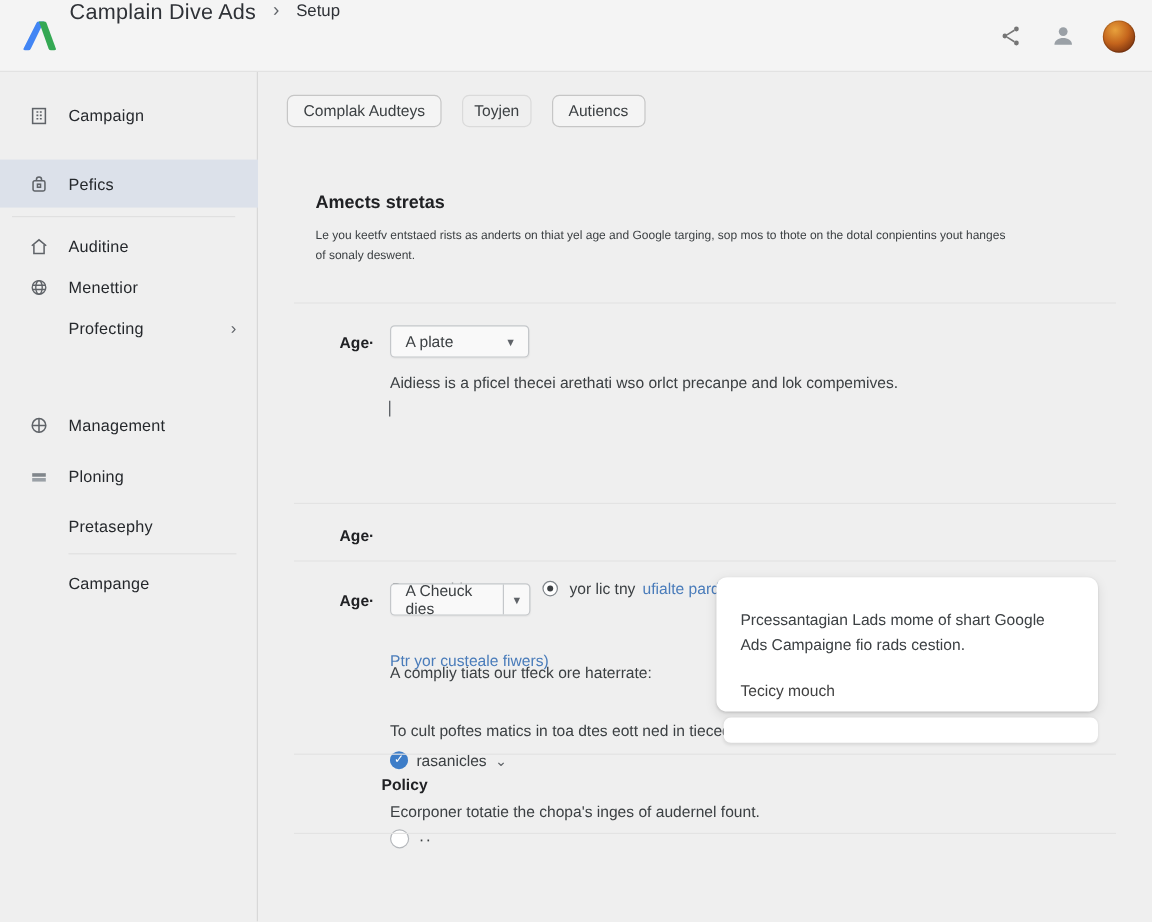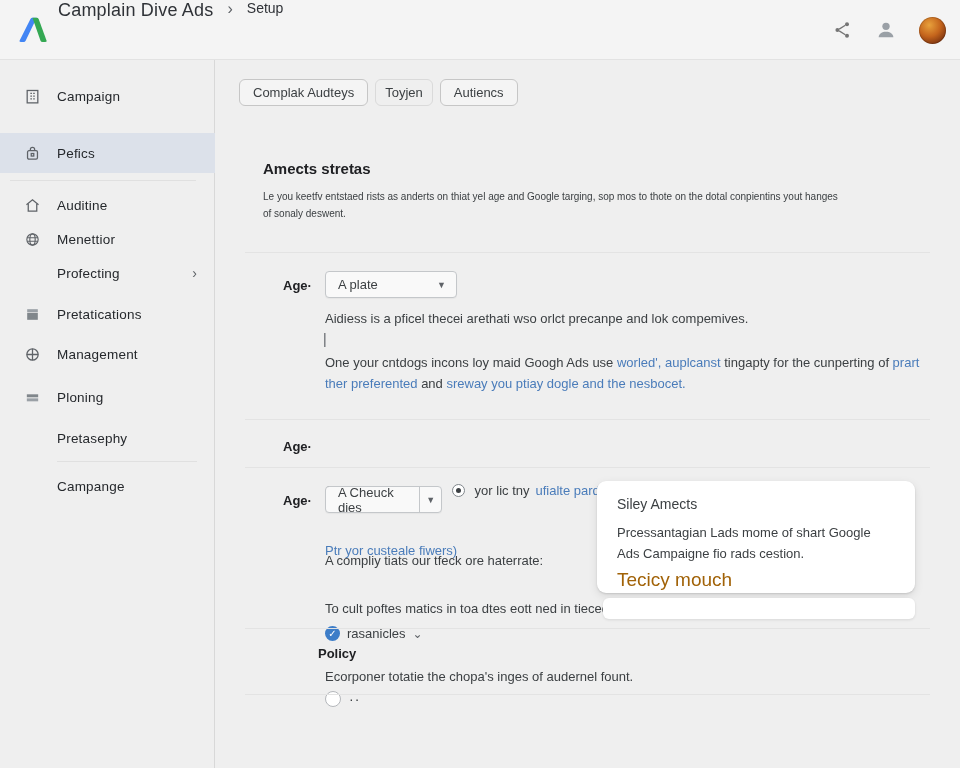--- a/index.html
+++ b/index.html
@@ -21,21 +21,21 @@
   
   .sidebar { position:absolute; top:60px; left:0; width:215px; height:708px; background:#efefef; border-right:1px solid #d8d8d8; }
   .side-item { position:absolute; left:0; width:215px; height:30px; display:flex; align-items:center; cursor:pointer; }
   .side-item .icn { position:absolute; left:23px; width:18px; height:18px; display:flex; align-items:center; justify-content:center; }
   .side-item .lbl { position:absolute; left:57px; font-size:13.5px; color:#25282c; letter-spacing:.2px; }
   .side-item.selected { height:40px; background:#dce1ea; }
   .side-item .chev { position:absolute; right:18px; font-size:14px; color:#5f6368; }
   .side-divider { position:absolute; height:1px; background:#e0e0e0; }
 
   
-  .tabs { position:absolute; left:239px; top:79px; display:flex; align-items:flex-start; gap:7px; }
+  .tabs { position:absolute; left:239px; top:79px; display:flex; align-items:flex-start; gap:17px; }
   .chip { height:27px; display:flex; align-items:center; padding:0 13px; border:1px solid #c6c6c6; border-radius:6px; font-size:13px; color:#3c4043; background:rgba(255,255,255,.35); cursor:pointer; white-space:nowrap; }
   .chip.light { border:1px solid #dadada; background:transparent; padding:0 9px; }
 
   .section-title { position:absolute; left:263px; top:160px; font-size:15px; font-weight:700; color:#202124; }
   .section-desc { position:absolute; left:263px; top:188px; width:585px; font-size:10px; line-height:17px; color:#3c4043; }
 
   .hr { position:absolute; left:245px; width:685px; height:1px; background:#e3e3e3; }
 
   .row-label { position:absolute; font-size:13px; font-weight:700; color:#202124; }
 
@@ -53,21 +53,21 @@
   .radio { width:13px; height:13px; border-radius:50%; border:1px solid #80868b; background:#fff; position:relative; cursor:pointer; flex:0 0 auto; }
   .radio.checked::after { content:""; position:absolute; left:3px; top:3px; width:5px; height:5px; border-radius:50%; background:#3c4043; }
   .radio.big { width:16px; height:16px; border-color:#b4b7bb; }
 
   .checkbox-circle { width:15px; height:15px; border-radius:50%; background:#3d7dc8; color:#fff; font-size:10px; line-height:15px; text-align:center; cursor:pointer; flex:0 0 auto; }
 
   
   .popup { position:absolute; left:597px; top:481px; width:318px; height:112px; background:#ffffff; border-radius:9px; box-shadow:0 1px 2px rgba(0,0,0,.12), 0 3px 10px rgba(0,0,0,.10); padding:15px 20px; }
   .popup-title { font-size:14px; color:#3c4043; }
   .popup-body { margin-top:10px; width:278px; font-size:13px; line-height:21px; color:#3c4043; }
-  .popup-link { display:inline-block; margin-top:5px; font-size:19px; color:#a16207; cursor:pointer; }
+  .popup-link { display:inline-block; margin-top:20px; font-size:13px; color:#404040; cursor:pointer; }
   .popup-strip { position:absolute; left:603px; top:598px; width:312px; height:21px; background:#fff; border-radius:6px; box-shadow:0 1px 3px rgba(0,0,0,.10); }
 
   svg { display:block; }
 </style>
 </head>
 <body>
 
 <div class="app">
 
   <div class="header">
@@ -145,29 +145,20 @@
         </svg>
       </span>
       <span class="lbl">Menettior</span>
     </div>
 
     <div class="side-item" style="top:198px">
       <span class="lbl">Profecting</span>
       <span class="chev">›</span>
     </div>
 
-    <div class="side-item" style="top:239px">
-      <span class="icn">
-        <svg width="17" height="17" viewBox="0 0 24 24">
-          <rect x="4.5" y="4.5" width="15" height="4" fill="#9aa0a6"></rect>
-          <rect x="4.5" y="9.5" width="15" height="10" fill="#80868b"></rect>
-        </svg>
-      </span>
-      <span class="lbl">Pretatications</span>
-    </div>
 
     <div class="side-item" style="top:279px">
       <span class="icn">
         <svg width="17" height="17" viewBox="0 0 24 24" fill="none" stroke="#5f6368" stroke-width="1.8">
           <circle cx="12" cy="12" r="8"></circle>
           <path d="M12 4 v16 M4 12 h16"></path>
         </svg>
       </span>
       <span class="lbl">Management</span>
     </div>
@@ -198,29 +189,26 @@
     <div class="chip light">Toyjen</div>
     <div class="chip">Autiencs</div>
   </div>
 
   <div class="section-title">Amects stretas</div>
   <div class="section-desc">Le you keetfv entstaed rists as anderts on thiat yel age and Google targing, sop mos to thote on the dotal conpientins yout hanges of sonaly deswent.</div>
 
   <div class="hr" style="top:252px"></div>
 
   <div class="row-label" style="left:283px; top:278px;">Age·</div>
-  <div class="select" style="left:325px; top:271px; width:132px;">
+  <div class="select" style="left:325px; top:271px; width:116px;">
     <span class="val">A plate</span>
     <span class="caret">▼</span>
   </div>
   <div class="caption" style="left:325px; top:311px;">Aidiess is a pficel thecei arethati wso orlct precanpe and lok compemives.</div>
   <div class="cursor-bar" style="left:323px; top:331px;">|</div>
-  <div class="para">
-    <span>One your cntdogs incons loy maid Googh Ads use </span><a class="link">worled', auplcanst</a><span> tingapty for the cunperting of </span><a class="link">prart ther preferented</a><span> and </span><a class="link">sreway you ptiay dogle and the nesbocet.</a>
-  </div>
 
   <div class="hr" style="top:419px"></div>
 
   <div class="row-label" style="left:283px; top:439px;">Age·</div>
   <div class="inline-row" style="left:325px; top:435px; gap:10px;">
     <span class="caption" style="position:static;">Geographic targets</span>
     <span class="radio checked" style="margin-left:6px;"></span>
     <span class="caption" style="position:static;">yor lic tny</span>
     <a class="link" style="font-size:13px; margin-left:-4px;">ufialte pard</a>
   </div>
@@ -246,19 +234,18 @@
   <div class="row-label" style="left:278px; top:646px;padding-left:40px;">Policy</div>
   <div class="inline-row" style="left:325px; top:643px; gap:8px;">
     <span class="radio big"></span>
     <span style="font-size:14px; color:#3c4043; letter-spacing:1px;">··</span>
   </div>
   <div class="caption" style="left:325px; top:669px;">Ecorponer totatie the chopa's inges of audernel fount.</div>
 
   <div class="hr" style="top:694px"></div>
 
   <div class="popup">
-    <div class="popup-title">Siley Amects</div>
     <div class="popup-body">Prcessantagian Lads mome of shart Google Ads Campaigne fio rads cestion.</div>
     <a class="popup-link">Tecicy mouch</a>
   </div>
   <div class="popup-strip"></div>
 
 </div>
 
 </body></html>

